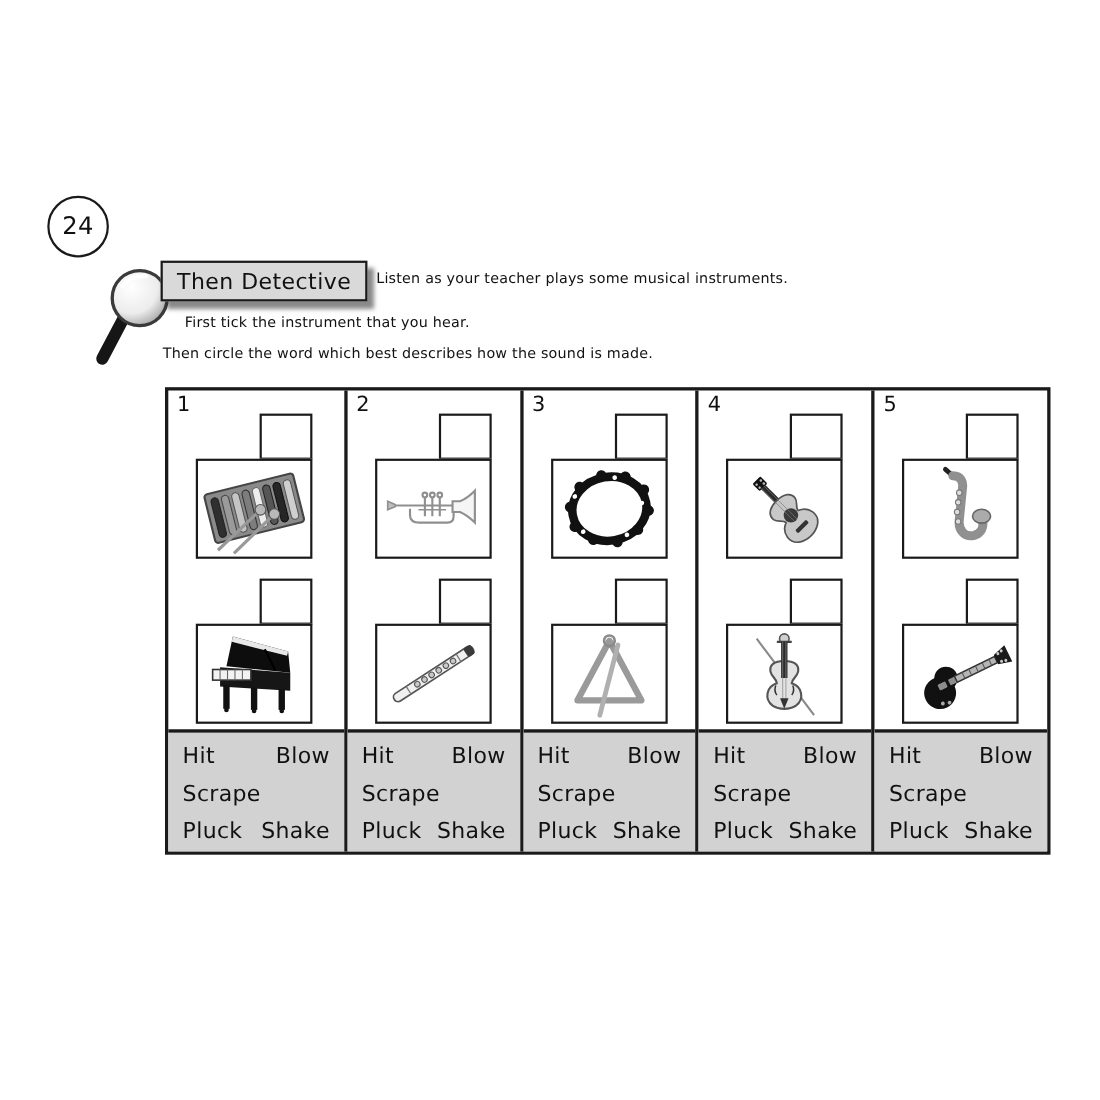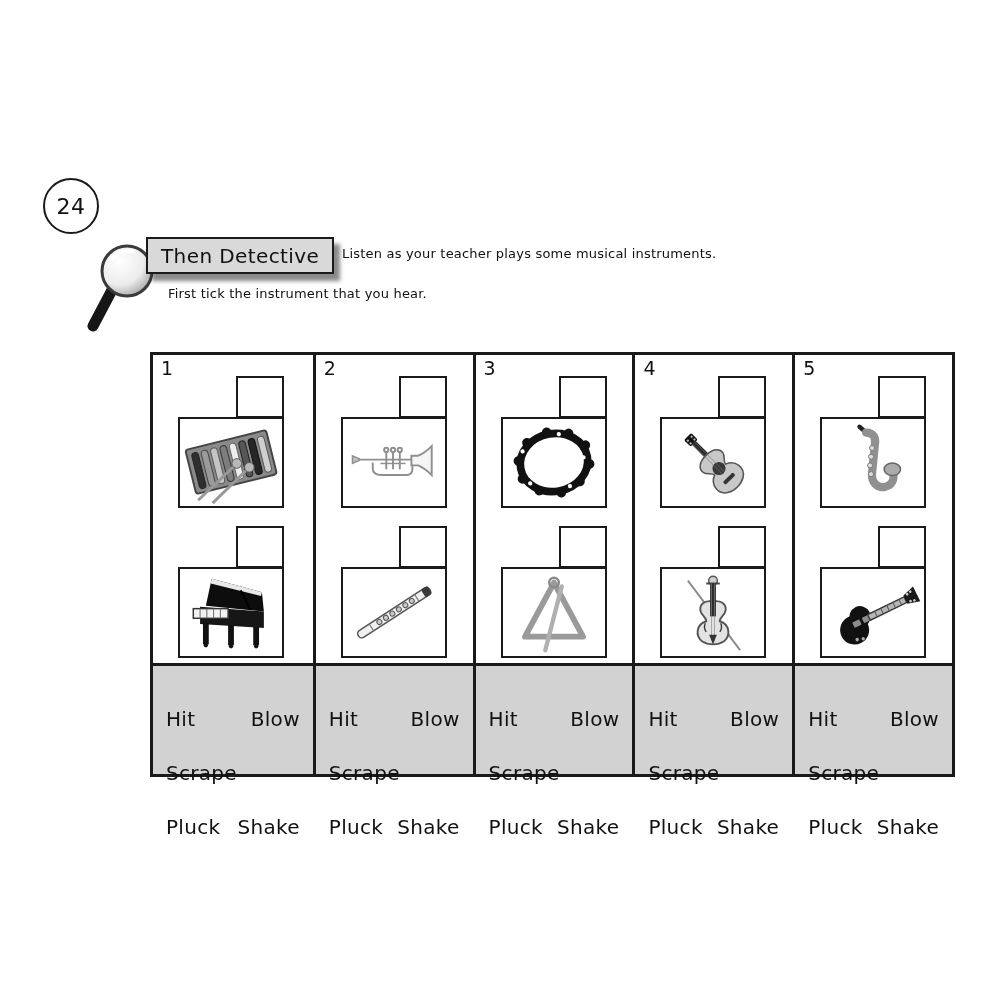--- a/index.html
+++ b/index.html
@@ -51,21 +51,21 @@
   .imgbox svg { width: 100%; height: 100%; display: block; }
   .img1 { top: 62px; }
   .img2 { top: 212px; }
   .wordbox {
     position: absolute; left: 0; right: 0; top: 308px; bottom: 0;
     background: #d2d2d2; border-top: 3px solid #1a1a1a;
     display: flex; flex-direction: column; justify-content: space-between;
     padding: 10px 13px 8px;
     font-size: 20px; letter-spacing: 0.3px;
   }
-  .wrow { display: flex; justify-content: space-between; margin-top: 32px; }
+  .wrow { display: flex; justify-content: space-between; }
   .wrow.center { }
   .wordbox span { line-height: 1.1; }
 </style>
 </head>
 <body>
 
 <div id="page">
 
   <div class="page-circle">
     <span>24</span>
@@ -85,20 +85,21 @@
       <path d="M33 22 q8 -10 22 -9" fill="none" stroke="#ffffff" stroke-width="4" stroke-linecap="round" opacity="0.85"></path>
     </svg>
   </div>
 
   <div class="badge">
     <span>Then Detective</span>
   </div>
 
   <div class="instr instr1">Listen as your teacher plays some musical instruments.</div>
   <div class="instr instr2">First tick the instrument that you hear.</div>
+  <div class="instr instr3">Then circle the word which best describes how the sound is made.</div>
 
   <div class="sheet-table">
 
     <div class="col">
       <span class="num">1</span>
       <div class="tick tick1"></div>
       <div class="imgbox img1">
         <svg viewBox="0 0 104 90">
           <g transform="rotate(-14 52 44)">
             <rect x="9" y="21" width="86" height="47" rx="3" fill="#8a8a8a" stroke="#444" stroke-width="2"></rect>

